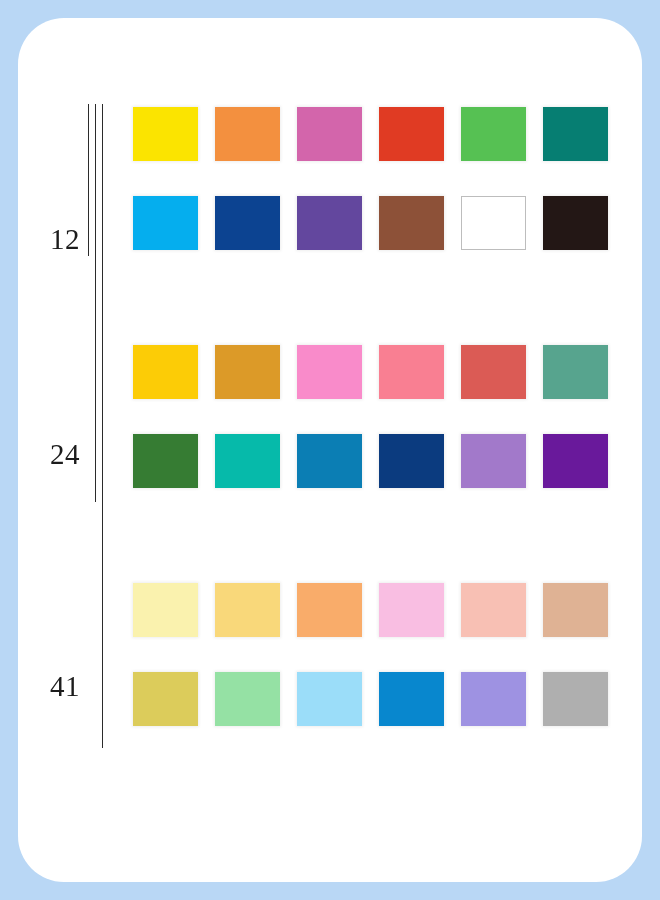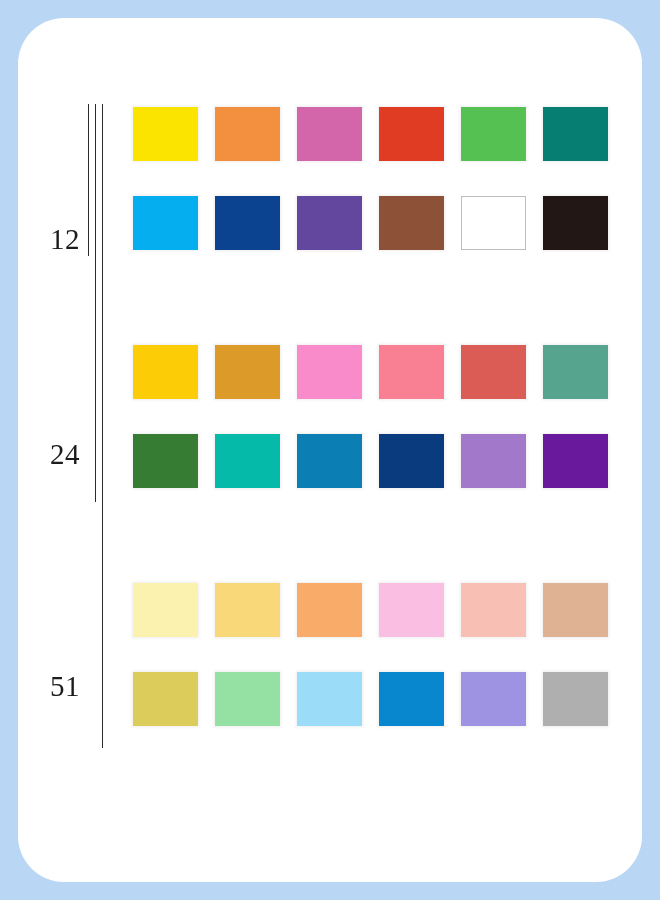--- a/index.html
+++ b/index.html
@@ -104,21 +104,21 @@
 
   <div class="brackets">
     <div class="bracket-line b12"></div>
     <div class="bracket-line b24"></div>
     <div class="bracket-line b36"></div>
   </div>
 
   <div class="labels-col">
       <div class="count-label" style="top: 196px; margin-top: 29px;">12</div>
       <div class="count-label" style="top: 440px;">24</div>
-      <div class="count-label" style="top: 672px;">51</div>
+      <div class="count-label" style="top: 672px;">41</div>
     </div>
 
   <div class="grid">
       <div class="swatch-row" style="top: 107px;">
         <div class="swatch" title="yellow" style="background: rgb(251, 228, 0);"></div>
         <div class="swatch" title="orange" style="background: rgb(243, 144, 63);"></div>
         <div class="swatch" title="magenta-pink" style="background: rgb(211, 101, 171);"></div>
         <div class="swatch" title="red-orange" style="background: rgb(224, 59, 35);"></div>
         <div class="swatch" title="green" style="background: rgb(86, 193, 83);"></div>
         <div class="swatch" title="teal" style="background: rgb(6, 126, 114);"></div>

